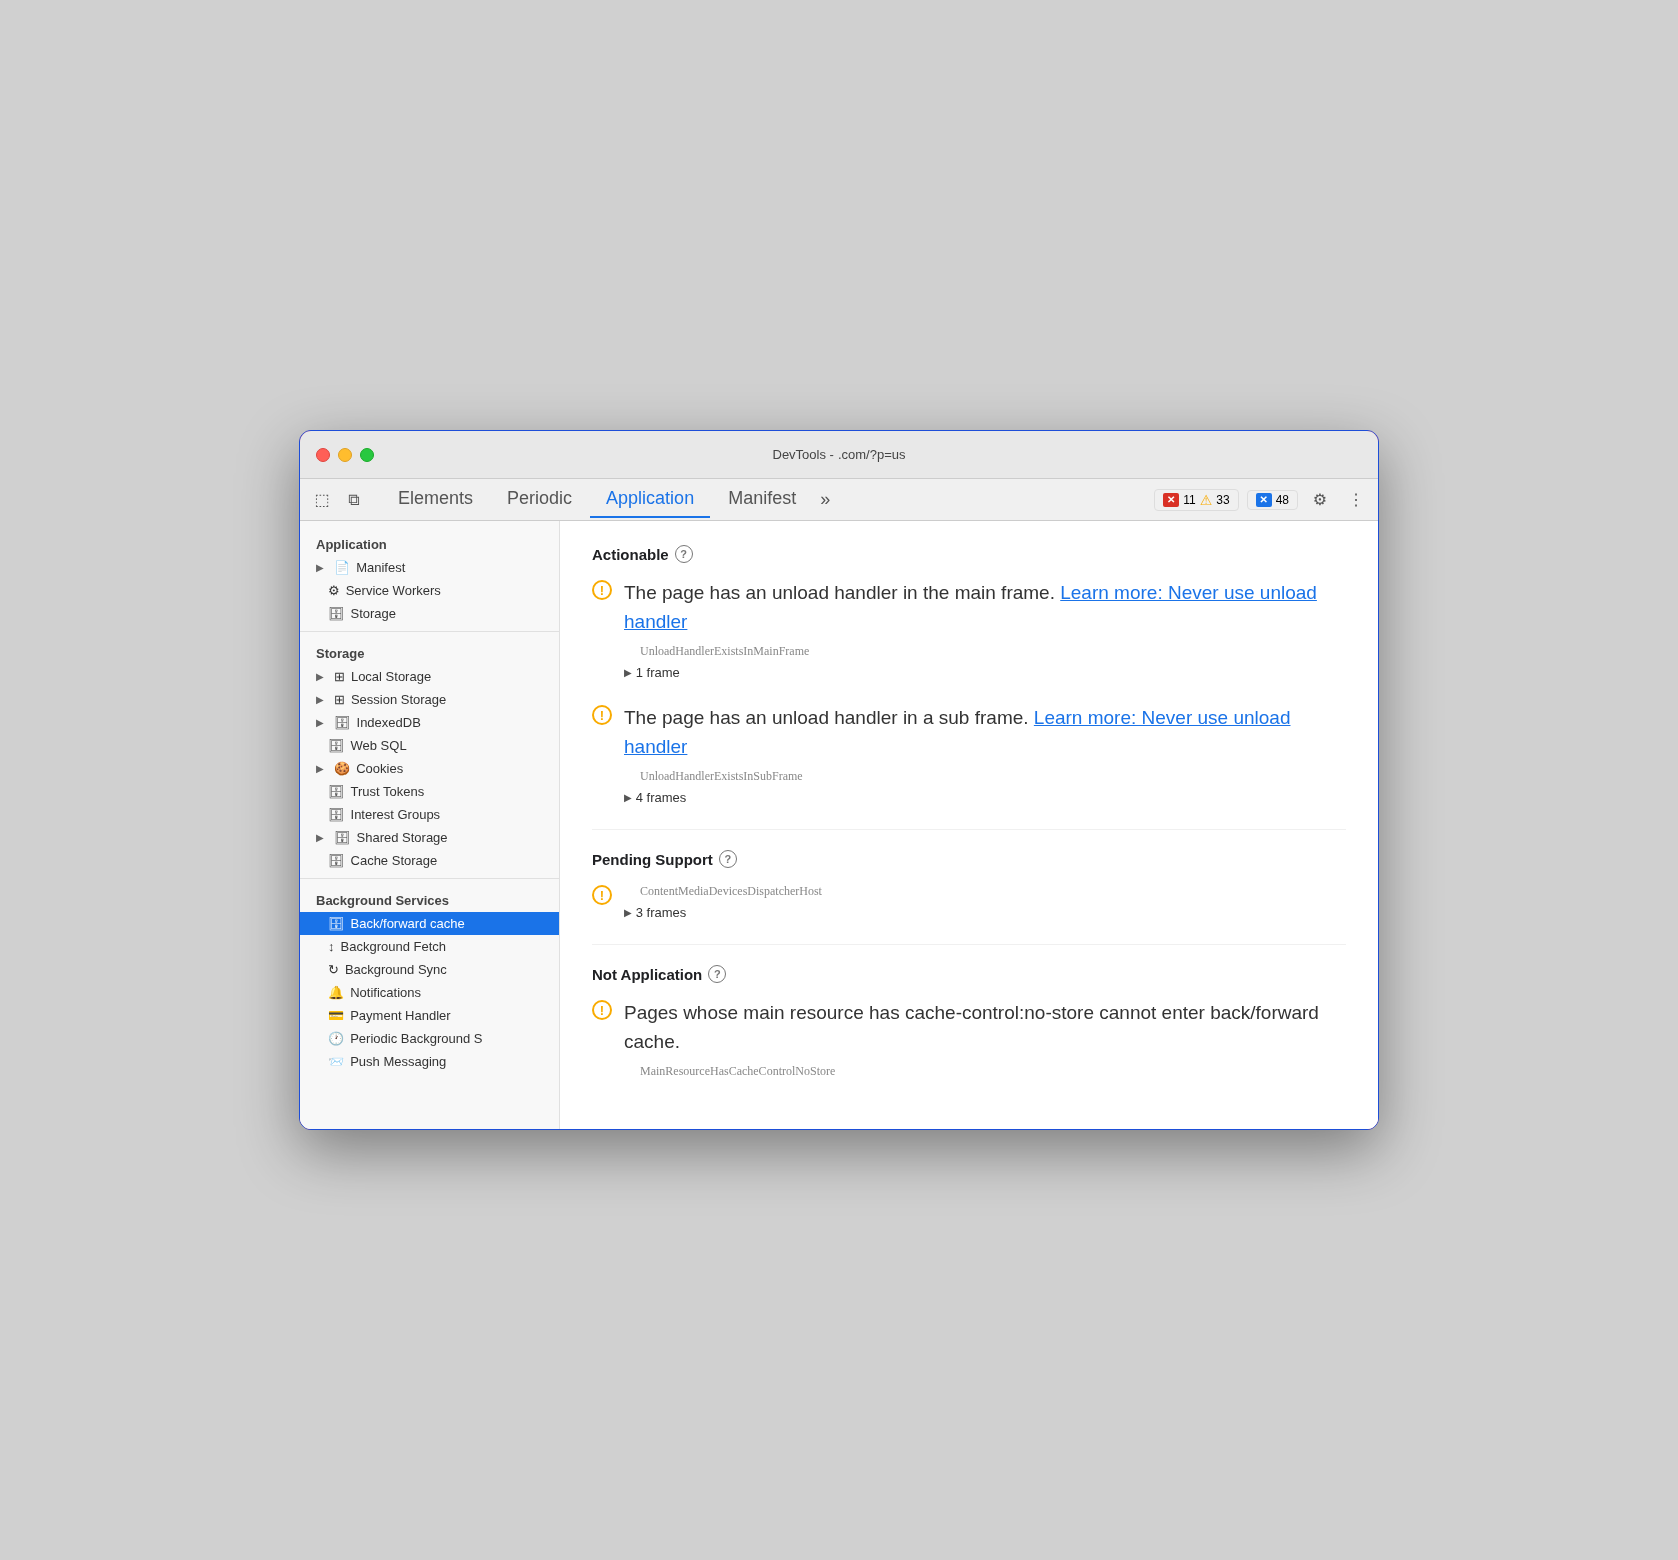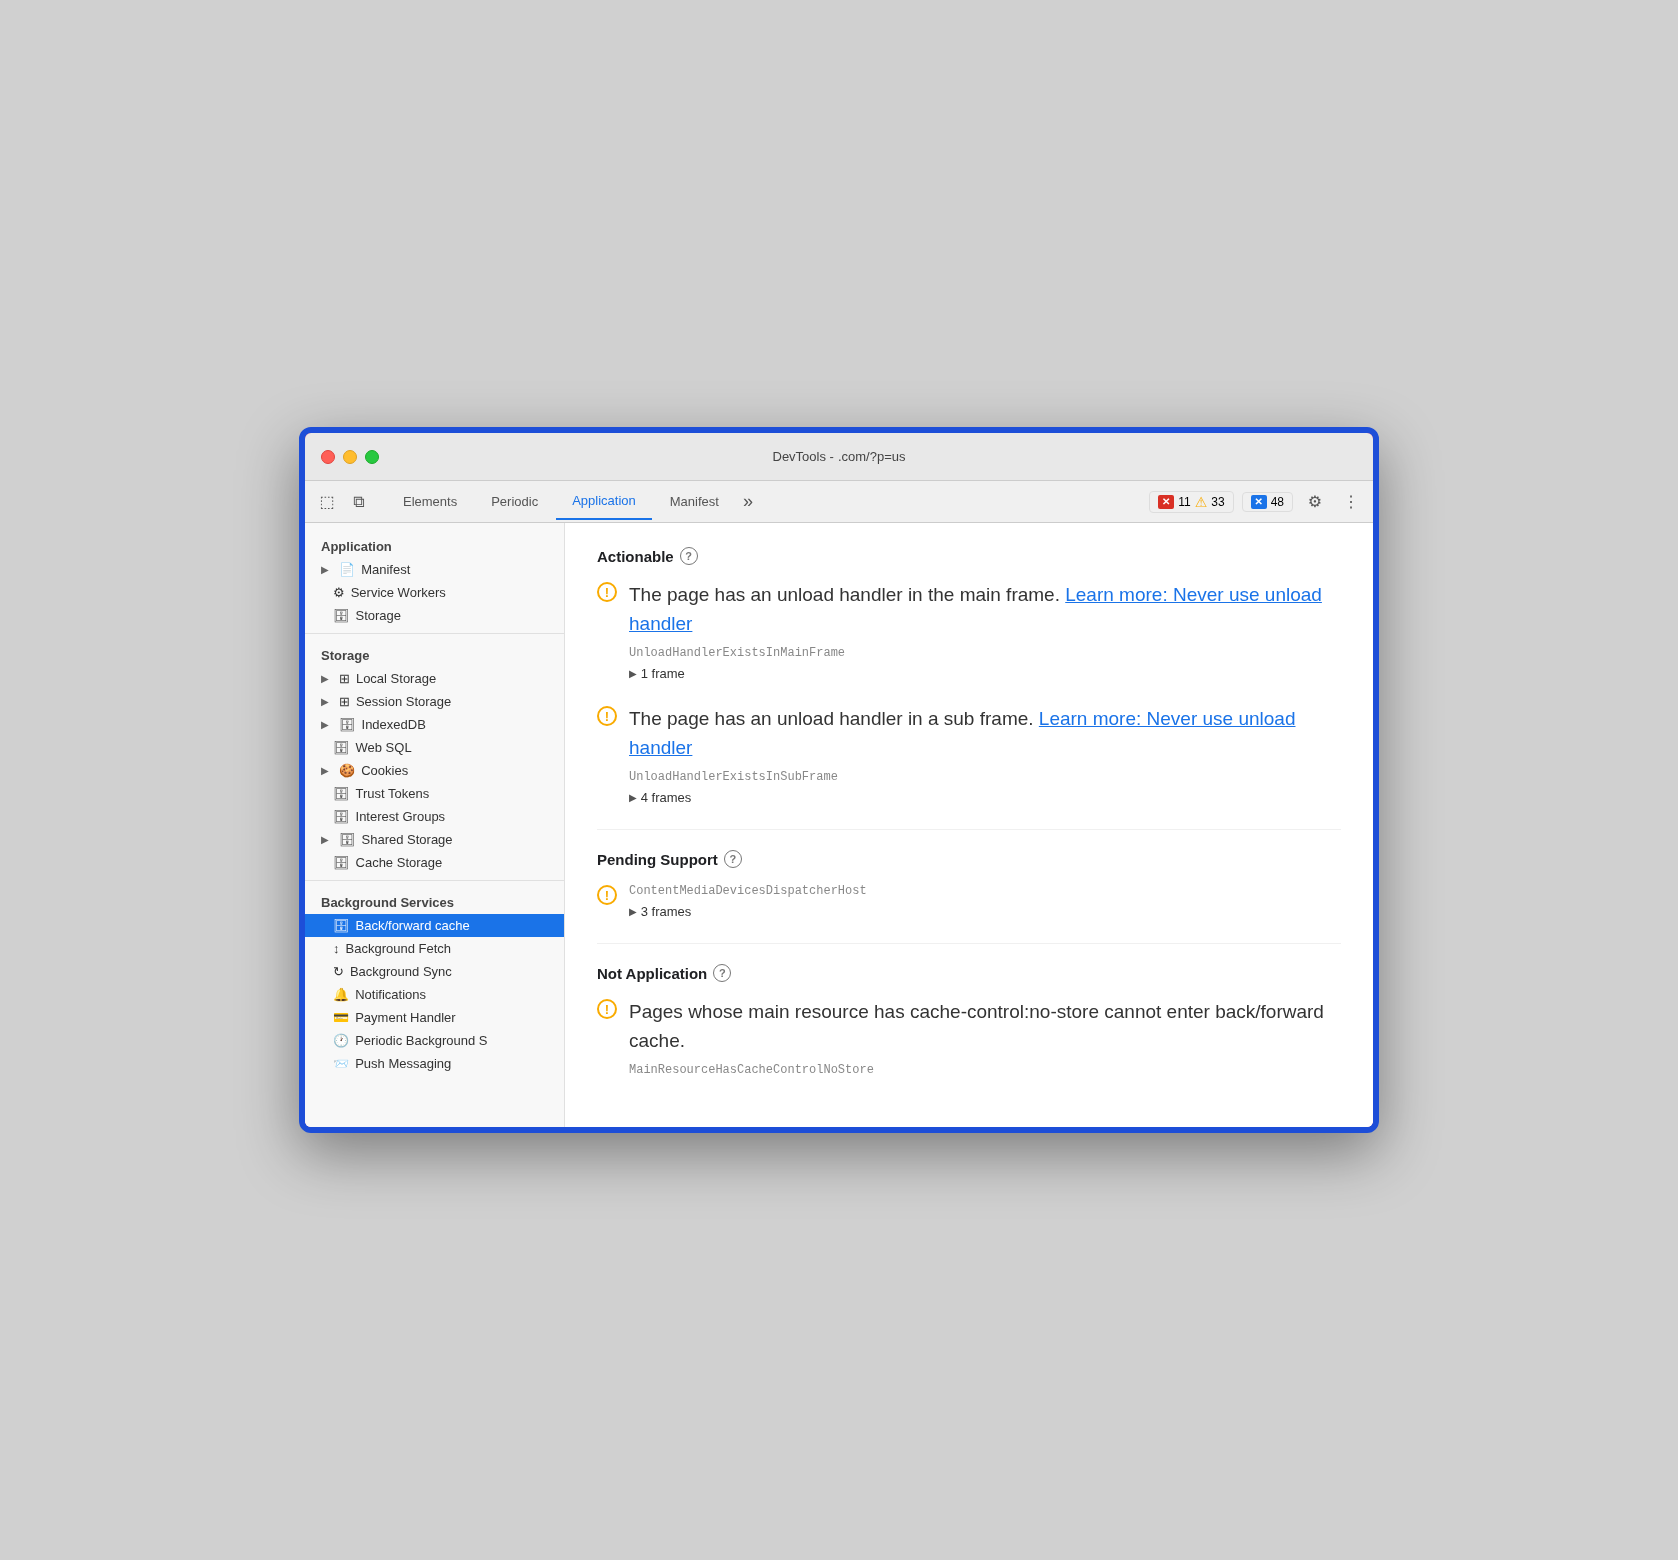--- a/index.html
+++ b/index.html
@@ -10,21 +10,21 @@
       align-items: center;
       min-height: 100vh;
       font-family: -apple-system, BlinkMacSystemFont, 'Segoe UI', sans-serif;
     }
     .window {
       width: 1080px;
       background: #be185d;
       border-radius: 12px;
       box-shadow: 0 20px 60px rgba(0,0,0,0.4);
       overflow: hidden;
-      border: 6px solid #1d4ed8;
+      border: 1px solid #1d4ed8;
     }
     
     .title-bar {
       background: #e8e8e8;
       height: 48px;
       display: flex;
       align-items: center;
       padding: 0 16px;
       border-bottom: 1px solid #ccc;
       position: relative;
@@ -71,27 +71,26 @@
       display: flex;
       align-items: center;
       justify-content: center;
       border-radius: 4px;
       cursor: pointer;
       color: #555;
       font-size: 16px;
     }
     .tab {
       padding: 6px 16px;
-      font-size: 13px;
+      font-size: 18px;
       color: #555;
       cursor: pointer;
       border-radius: 4px 4px 0 0;
       height: 36px;
       display: flex;
-      align-items: center;
     }
     .tab.active {
       color: #1a73e8;
       border-bottom: 2px solid #1a73e8;
       font-weight: 500;
       background: transparent;
     }
     .tab-bar-right {
       margin-left: auto;
       display: flex;
@@ -246,25 +245,26 @@
       color: #333;
       line-height: 1.5;
       margin-bottom: 8px;
     }
     .issue-link {
       color: #1a73e8;
       text-decoration: underline;
       cursor: pointer;
     }
     .issue-code {
-      font-family: Liberation Mono, monospace;
+      font-family: Liberation Serif, serif;
       font-size: 12px;
       color: #888;
       margin-bottom: 6px;
       padding-left: 0;
+      margin-left: 16px;
     }
     .issue-frames {
       display: flex;
       align-items: center;
       gap: 4px;
       font-size: 13px;
       color: #333;
       cursor: pointer;
       margin-bottom: 4px;
     }

